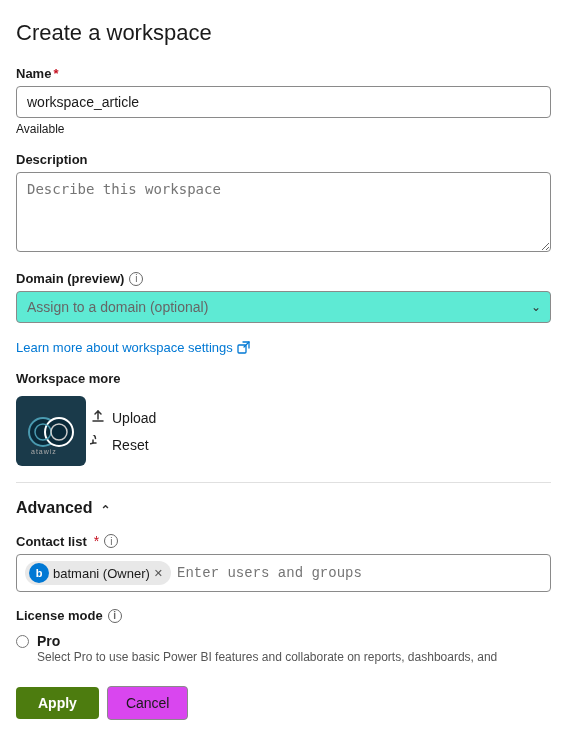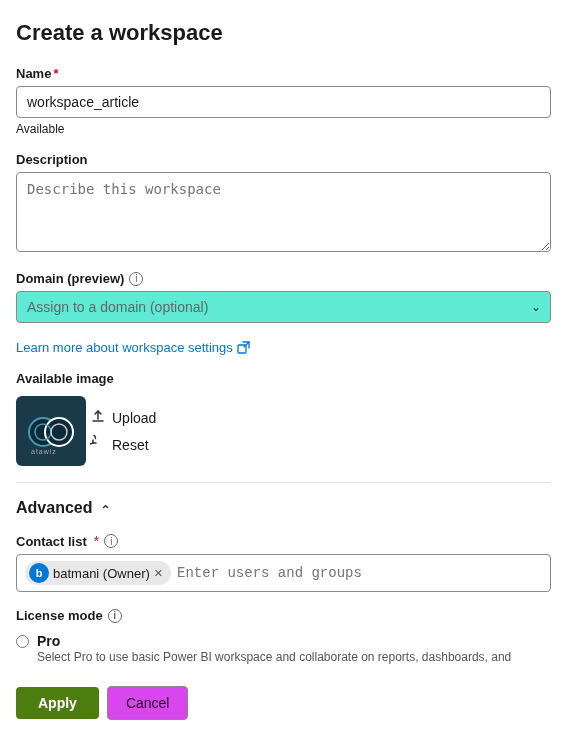--- a/index.html
+++ b/index.html
@@ -7,21 +7,21 @@
       font-family: -apple-system, BlinkMacSystemFont, 'Segoe UI', sans-serif;
       font-size: 14px;
       background: #fff;
       color: #1a1a1a;
       width: 567px;
       min-height: 740px;
       padding: 20px 16px 20px 16px;
     }
     .page-title {
       font-size: 22px;
-      font-weight: 700;
+      font-weight: 400;
       margin-bottom: 20px;
       color: #1a1a1a;
     }
     .field-label {
       font-size: 13px;
       font-weight: 600;
       margin-bottom: 5px;
       color: #1a1a1a;
     }
     .required-star {
@@ -326,21 +326,21 @@
     <svg width="13" height="13" viewBox="0 0 13 13" fill="none" xmlns="http://www.w3.org/2000/svg">
       <rect x="1" y="4" width="8" height="8" rx="1" stroke="#0078d4" stroke-width="1.3" fill="none"></rect>
       <path d="M6 1h6v6" stroke="#0078d4" stroke-width="1.3" fill="none" stroke-linecap="round" stroke-linejoin="round"></path>
       <line x1="7" y1="6" x2="12" y2="1" stroke="#0078d4" stroke-width="1.3" stroke-linecap="round"></line>
     </svg>
   </span>
 </a>
 
 
 <div class="workspace-image-section">
-  <div class="workspace-image-label">Available image</div>
+  <div class="workspace-image-label">Workspace more</div>
   <div class="workspace-image-content">
     <div class="logo-svg-container">
       <svg width="60" height="55" viewBox="0 0 60 55" fill="none" xmlns="http://www.w3.org/2000/svg">
 
         <ellipse cx="22" cy="28" rx="14" ry="14" fill="#0a2a3a" stroke="#4a9ab0" stroke-width="2"></ellipse>
         <ellipse cx="38" cy="28" rx="14" ry="14" fill="#0a2a3a" stroke="#ffffff" stroke-width="2"></ellipse>
 
         <circle cx="22" cy="28" r="8" fill="none" stroke="#4a9ab0" stroke-width="1.5"></circle>
         <circle cx="38" cy="28" r="8" fill="none" stroke="#cccccc" stroke-width="1.5"></circle>
 
@@ -399,21 +399,21 @@
 
 <div class="license-mode-section">
   <div class="license-mode-label">
     <span>License mode</span>
     <span class="info-icon">i</span>
   </div>
   <div class="radio-option">
     <input type="radio" name="license" value="pro" style="">
     <div>
       <div class="radio-label">Pro</div>
-      <div class="radio-desc">Select Pro to use basic Power BI workspace and collaborate on reports, dashboards, and</div>
+      <div class="radio-desc">Select Pro to use basic Power BI features and collaborate on reports, dashboards, and</div>
     </div>
   </div>
 </div>
 
 
 <div class="buttons-row">
   <button class="btn-apply">Apply</button>
   <button class="btn-cancel">Cancel</button>
 </div>
 

